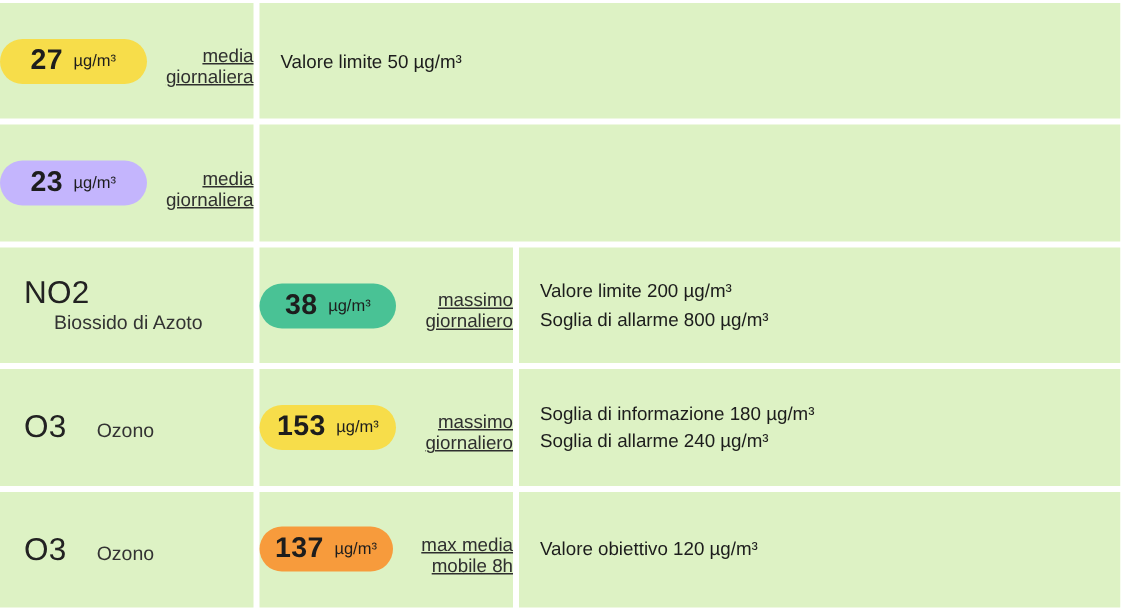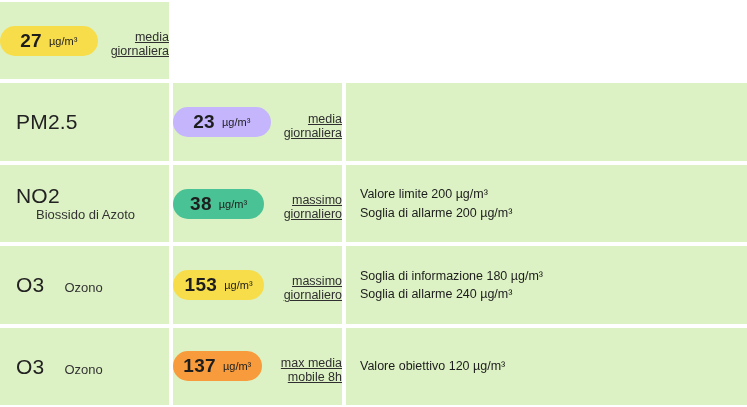--- a/index.html
+++ b/index.html
@@ -114,27 +114,25 @@
 
 <div id="table">
     <div class="row">
       <div class="cell cell-value">
         <div class="badge" style="background: rgb(247, 221, 74);">
           <span class="num">27</span>
           <span class="unit">µg/m³</span>
         </div>
         <div class="sub">media giornaliera</div>
       </div>
+      <div class="cell cell-note">
+        <div class="note-line">Valore limite 50 µg/m³</div>
+      </div>
     </div>
     <div class="row">
-      <div class="cell cell-name">
-        <div class="pollutant">
-          <span class="code">PM2.5</span>
-        </div>
-      </div>
       <div class="cell cell-value">
         <div class="badge" style="background: #c4b5fd;">
           <span class="num">23</span>
           <span class="unit">µg/m³</span>
         </div>
         <div class="sub">media giornaliera</div>
       </div>
       <div class="cell cell-note">
         <div class="note-line empty-note"></div>
       </div>
@@ -148,21 +146,21 @@
       </div>
       <div class="cell cell-value">
         <div class="badge" style="background: rgb(73, 194, 149);">
           <span class="num">38</span>
           <span class="unit">µg/m³</span>
         </div>
         <div class="sub">massimo giornaliero</div>
       </div>
       <div class="cell cell-note">
         <div class="note-line">Valore limite 200 µg/m³</div>
-        <div class="note-line">Soglia di allarme 200 µg/m³</div>
+        <div class="note-line">Soglia di allarme 800 µg/m³</div>
       </div>
     </div>
     <div class="row">
       <div class="cell cell-name">
         <div class="pollutant">
           <span class="code">O3</span>
           <span class="long">Ozono</span>
         </div>
       </div>
       <div class="cell cell-value">

